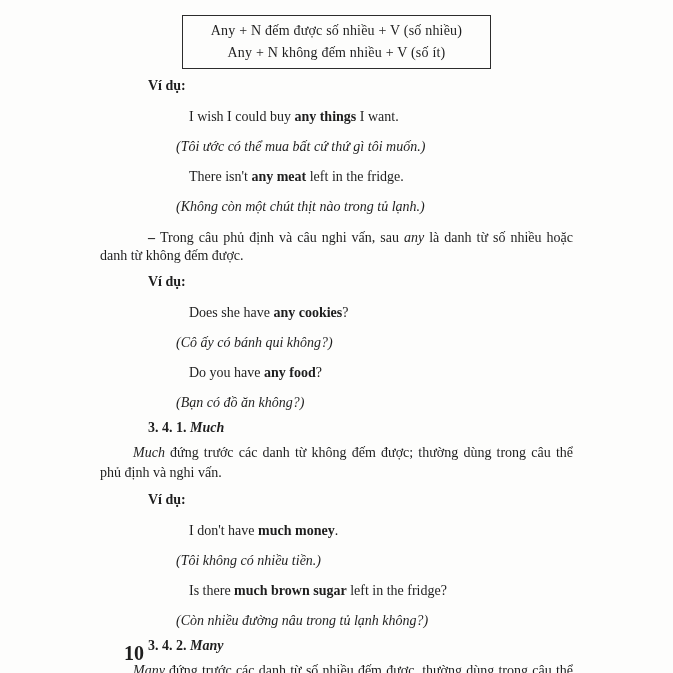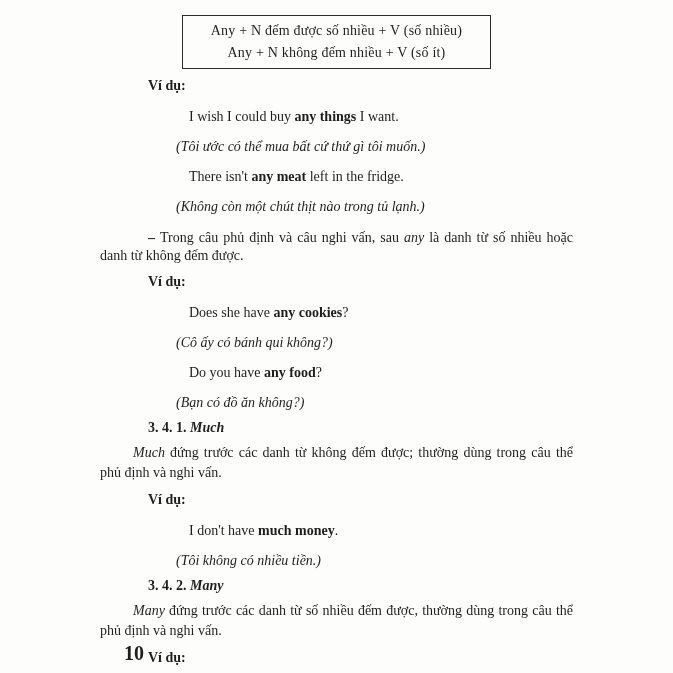--- a/index.html
+++ b/index.html
@@ -122,20 +122,24 @@
 
     <p class="para"><span class="it">Much</span><span> đứng trước các danh từ không đếm được; thường dùng trong câu thể phủ định và nghi vấn.</span></p>
 
     <p class="vi-du">Ví dụ:</p>
 
     <div class="example">
       <p class="sent"><span>I don't have </span><span class="hl">much money</span><span>.</span></p>
       <p class="trans">(Tôi không có nhiều tiền.)</p>
     </div>
 
+    <div class="example">
+      <p class="sent"><span>Is there </span><span class="hl">much brown sugar</span><span> left in the fridge?</span></p>
+      <p class="trans">(Còn nhiều đường nâu trong tủ lạnh không?)</p>
+    </div>
 
     <p class="heading"><span>3. 4. 2. </span><span class="it">Many</span></p>
 
     <p class="para"><span class="it">Many</span><span> đứng trước các danh từ số nhiều đếm được, thường dùng trong câu thể phủ định và nghi vấn.</span></p>
 
     <p class="vi-du">Ví dụ:</p>
 
 
   </div>
 

